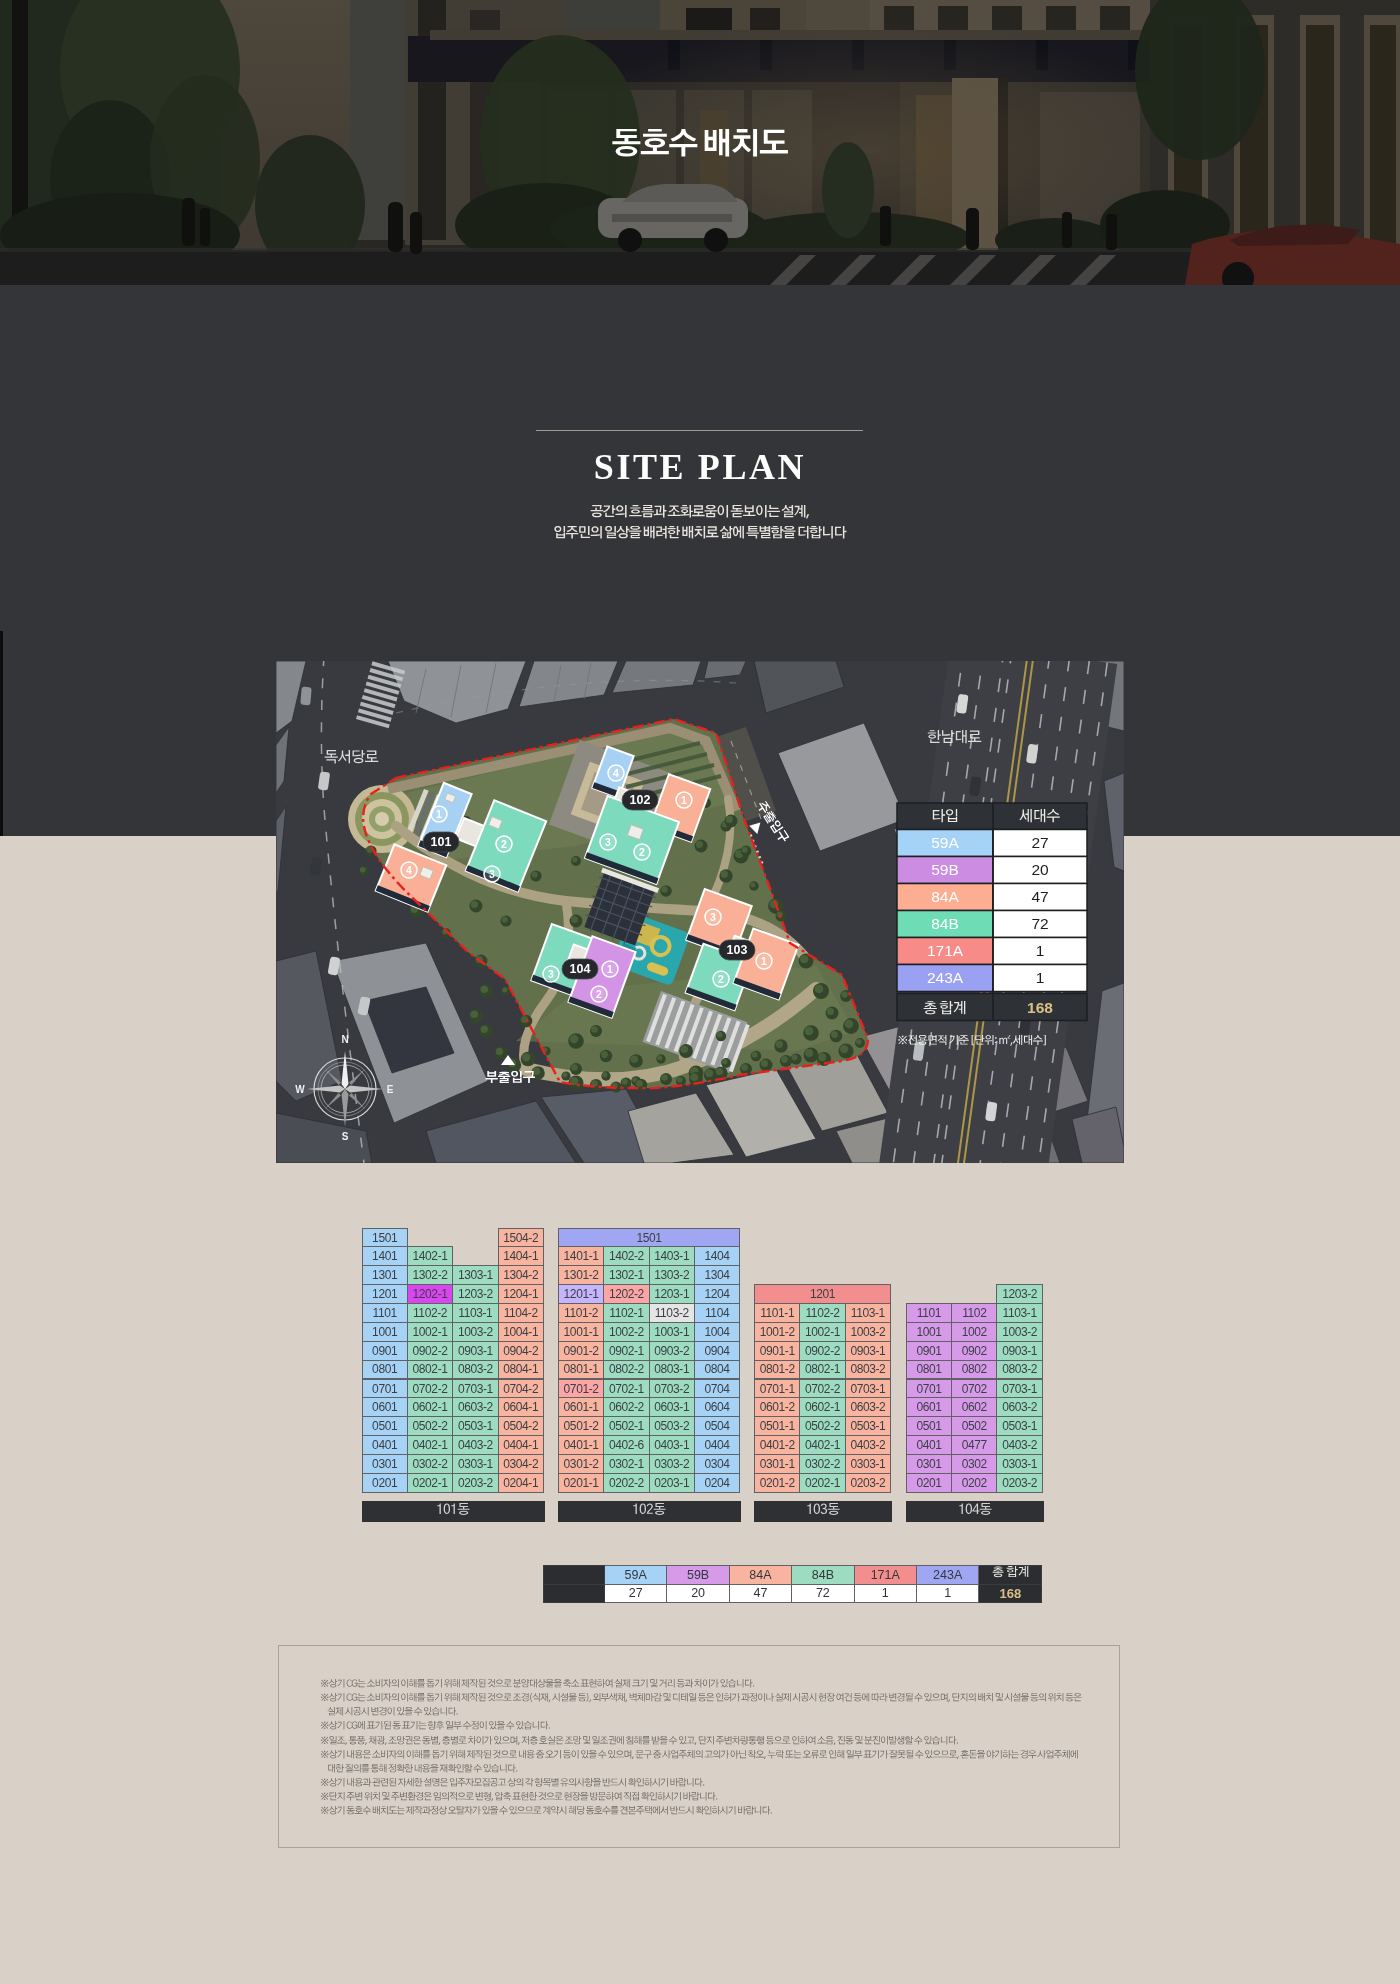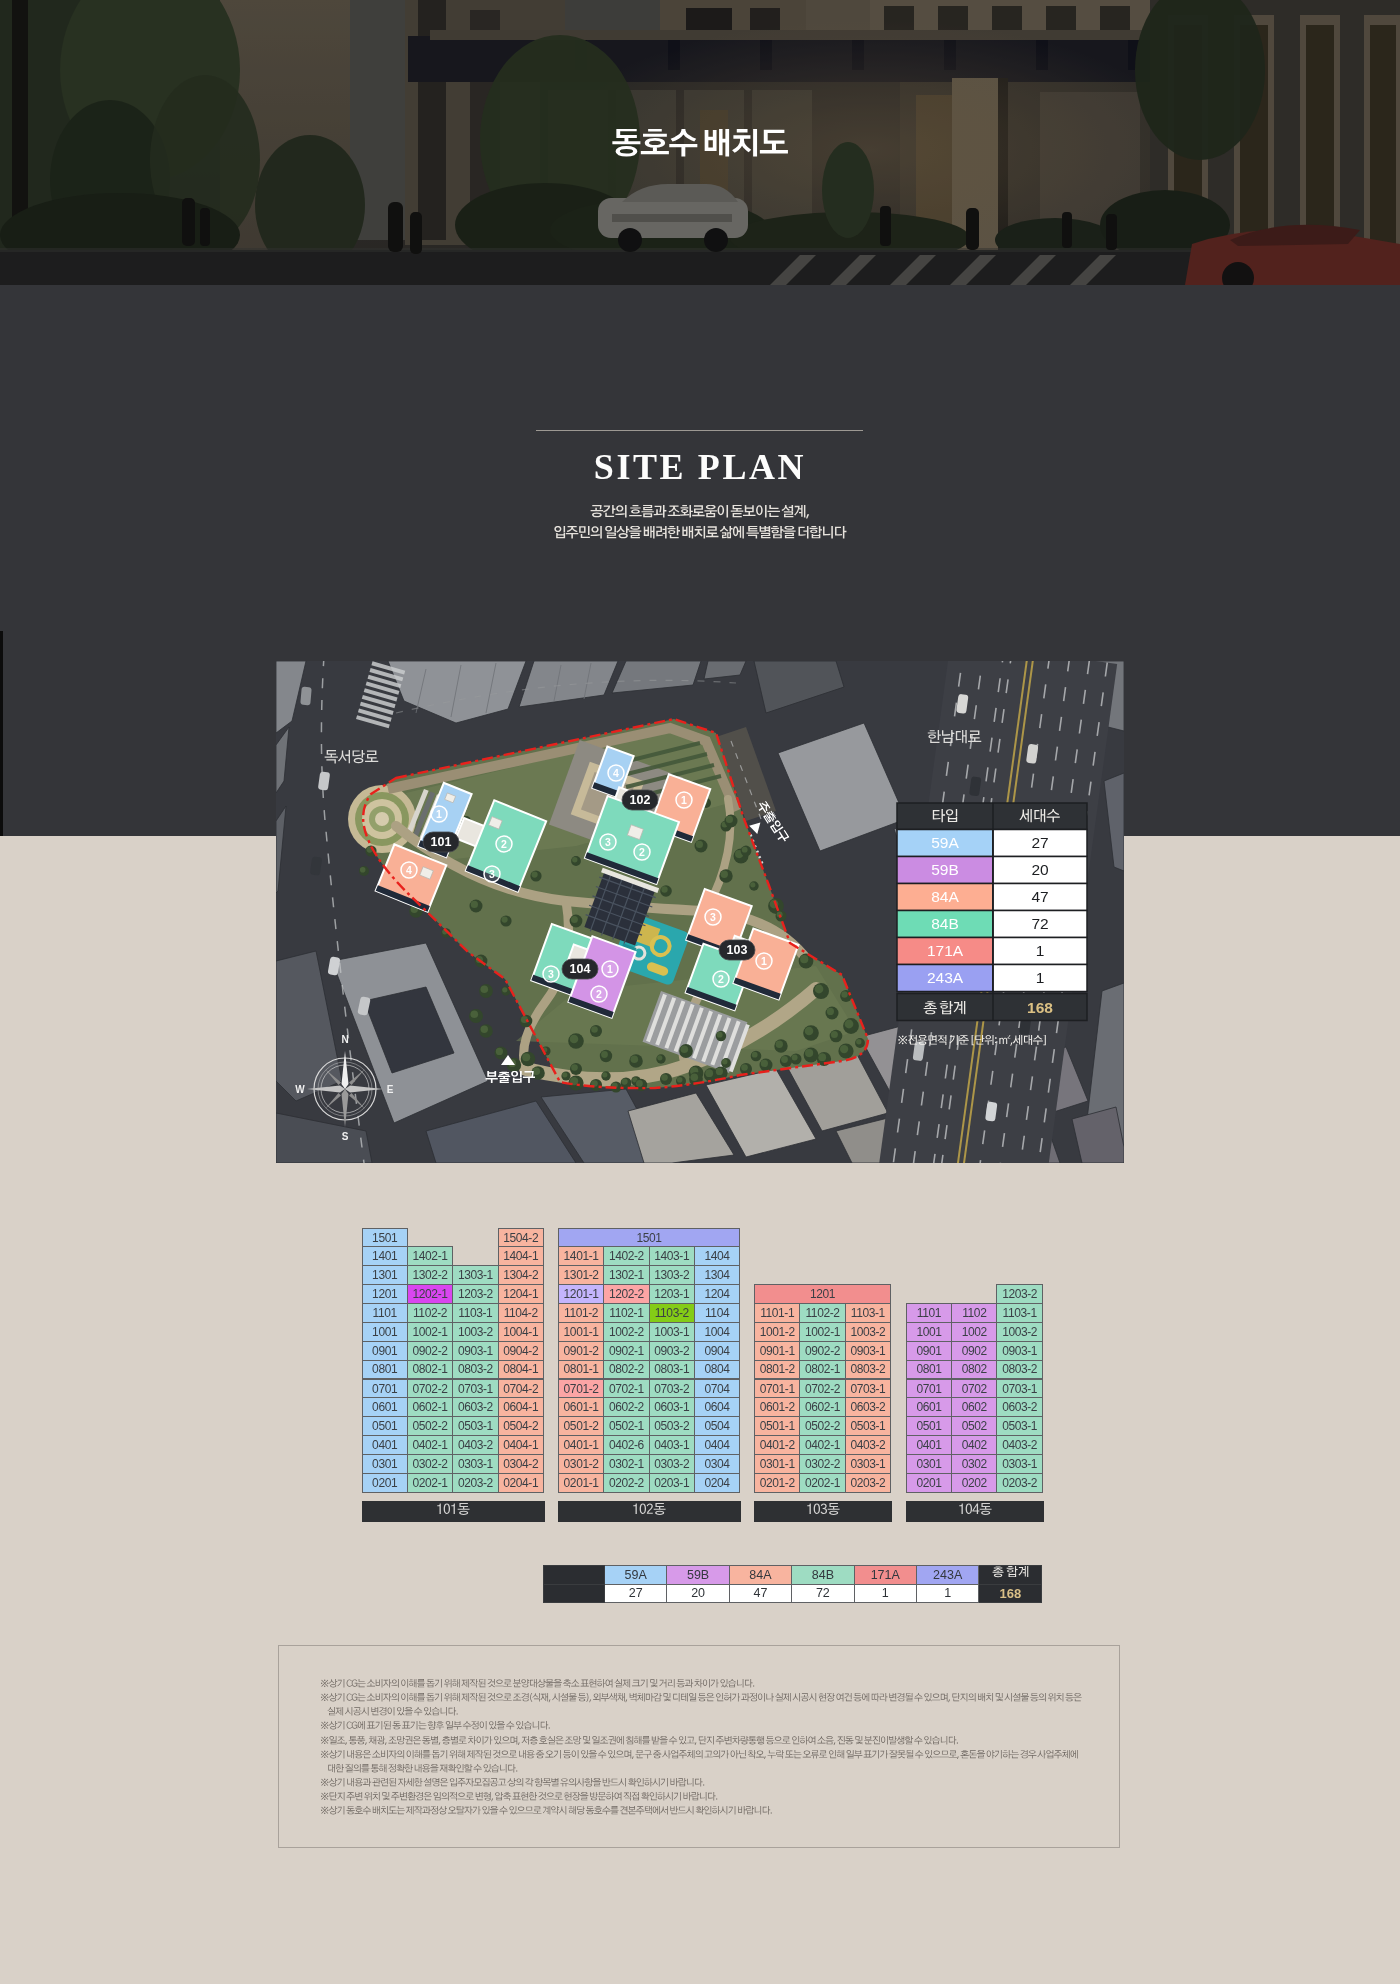--- a/index.html
+++ b/index.html
@@ -1165,21 +1165,21 @@
       </tr>
       <tr>
         <td style="background:#c4b5fd">1201-1</td>
         <td style="background:#fca5a5">1202-2</td>
         <td style="background:#9edcc2">1203-1</td>
         <td style="background:#a6d2f6">1204</td>
       </tr>
       <tr>
         <td style="background:#f8b49f">1101-2</td>
         <td style="background:#9edcc2">1102-1</td>
-        <td style="background:#84cc16">1103-2</td>
+        <td style="background:#e5e5e5">1103-2</td>
         <td style="background:#a6d2f6">1104</td>
       </tr>
       <tr>
         <td style="background:#f8b49f">1001-1</td>
         <td style="background:#9edcc2">1002-2</td>
         <td style="background:#9edcc2">1003-1</td>
         <td style="background:#a6d2f6">1004</td>
       </tr>
       <tr>
         <td style="background:#f8b49f">0901-2</td>
@@ -1325,21 +1325,21 @@
         <td style="background:#d79ae9">0602</td>
         <td style="background:#9edcc2">0603-2</td>
       </tr>
       <tr>
         <td style="background:#d79ae9">0501</td>
         <td style="background:#d79ae9">0502</td>
         <td style="background:#9edcc2">0503-1</td>
       </tr>
       <tr>
         <td style="background:#d79ae9">0401</td>
-        <td style="background:#d79ae9">0402</td>
+        <td style="background:#d79ae9">0477</td>
         <td style="background:#9edcc2">0403-2</td>
       </tr>
       <tr>
         <td style="background:#d79ae9">0301</td>
         <td style="background:#d79ae9">0302</td>
         <td style="background:#9edcc2">0303-1</td>
       </tr>
       <tr>
         <td style="background:#d79ae9">0201</td>
         <td style="background:#d79ae9">0202</td>

